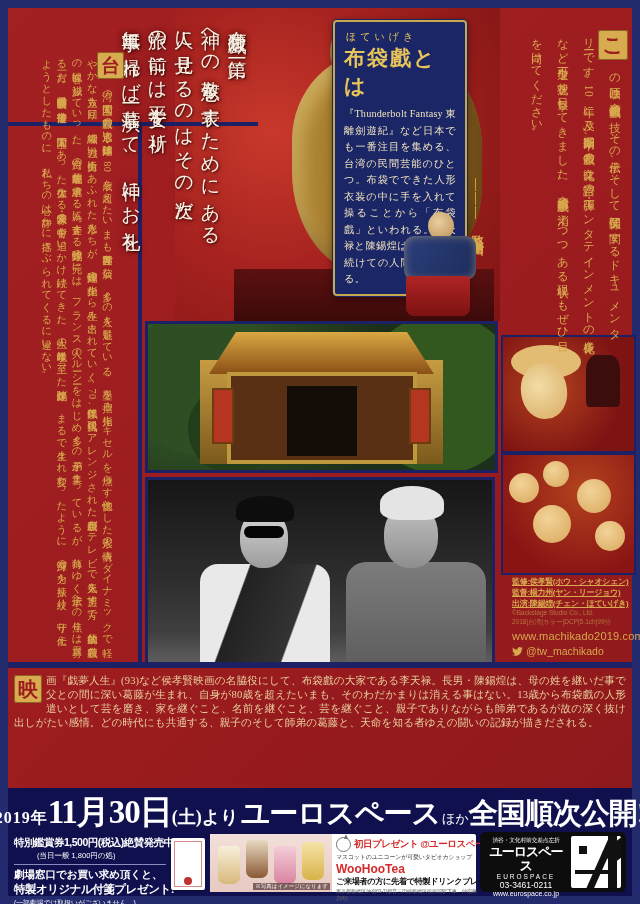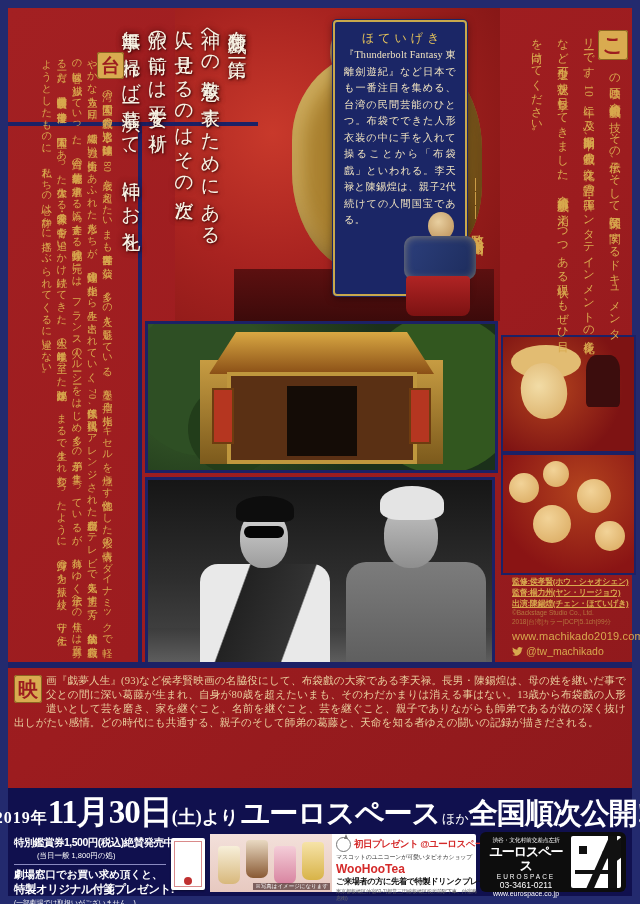--- a/index.html
+++ b/index.html
@@ -36,21 +36,21 @@
   #ko-par{left:468px;top:30px;width:160px;height:304px;font-size:11.5px;line-height:26px;letter-spacing:.5px;}
   #ko-par::before{height:35px;}
   #ko-sign{left:468px;top:178px;height:156px;writing-mode:vertical-rl;color:#d8a94e;font-weight:bold;font-size:13px;z-index:5;letter-spacing:1px;}
   
   #about-box{
     left:333px;top:20px;width:134px;height:276px;z-index:7;
     background:#1b2666;border:2px solid #c9a84c;border-radius:4px;
     box-shadow:0 0 0 1px #1b2666, 0 2px 8px rgba(0,0,0,.45);
     padding:8px 9px;box-sizing:border-box;color:#f0e3c0;
   }
-  #about-furigana{font-size:12px;color:#e8c55a;letter-spacing:4px;margin-left:18px;}
+  #about-furigana{font-size:10px;color:#e8c55a;letter-spacing:4px;margin-left:2px;}
   #about-title{font-size:21px;color:#e8c55a;font-weight:bold;letter-spacing:2px;margin:0 0 6px 0;}
   #about-body{font-size:10.2px;line-height:1.62;text-align:justify;letter-spacing:.2px;}
   
   .photo{overflow:hidden;}
   #statue-photo{left:175px;top:8px;width:325px;height:313px;z-index:0;
     background:radial-gradient(circle at 30% 40%,#c8392b 0%,#a82320 45%,#7e1414 100%);}
   .statue-body{position:absolute;right:18px;top:42px;width:190px;height:225px;
     background:radial-gradient(circle at 40% 30%,#d9b35e 0%,#b08а38 40%,#7c5a1c 100%);
     background-color:#a9802f;
     border-radius:46% 40% 38% 42%/40% 44% 40% 46%;
@@ -209,20 +209,21 @@
 
   <div class="abs dropcap-box" style="left:97px;top:52px;">台</div>
   <div id="tai-par" class="abs vpar">湾の人間国宝で布袋戲の人形遣い・陳錫煌は、80歳を超えたいまも世界各国で公演し、多くの人々を魅了している。墨を摺る指先、キセルを燻らす恍惚とした人形の表情、ダイナミックで軽やかな大立ち回り、繊細で力強い生命力にあふれた人形たちが、陳錫煌の指先から生み出されていく。70年代以降、現代風にアレンジされた布袋戲がテレビで人気を博す一方で、伝統的な布袋戲の観客は減少していった。台湾の伝統芸能を継承する為に奔走する陳錫煌の元には、フランス人のルーシーをはじめ多くの弟子が集まっているが、薄れゆく伝承への焦りは日々募る一方だ。侯孝賢監督映画の常連俳優で、人間国宝であった偉大なる父・李天禄の背中を追いかけ続けてきた。人生の最晩年に至った陳錫煌が、まるで生まれ変わったように、渾身の力を振り絞り、守り伝えようとしたものに、私たちの心は静かに揺さぶられてくるに違いない。</div>
 
   <div class="abs dropcap-box" style="left:598px;top:30px;width:30px;height:30px;font-size:21px;line-height:30px;">こ</div>
   <div id="ko-par" class="abs vpar">の映画は台湾伝統布袋戲の技、その伝承、そして父子関係に関するドキュメンタリーです。10年に及ぶ撮影期間中、布袋戲の文化は言語の弾圧・エンタテインメントの多様化など不可逆な状況を目撃してきました。台湾伝統布袋戲が消えつつある現状にもぜひ目を向けてください。</div>
   <div id="ko-sign" class="abs">――― 監督 楊力州</div>
 
   <div id="about-box" class="abs">
     <div id="about-furigana">ほていげき</div>
+    <div id="about-title">布袋戲とは</div>
     <div id="about-body">『Thunderbolt Fantasy 東離劍遊紀』など日本でも一番注目を集める、台湾の民間芸能のひとつ。布袋でできた人形衣装の中に手を入れて操ることから「布袋戲」といわれる。李天禄と陳錫煌は、親子2代続けての人間国宝である。</div>
   </div>
 
   <div id="puppet" class="abs">
     <div class="puppet-head"></div>
     <div class="puppet-jacket"></div>
     <div class="puppet-skirt"></div>
   </div>
 
   <div id="credits" class="abs">

